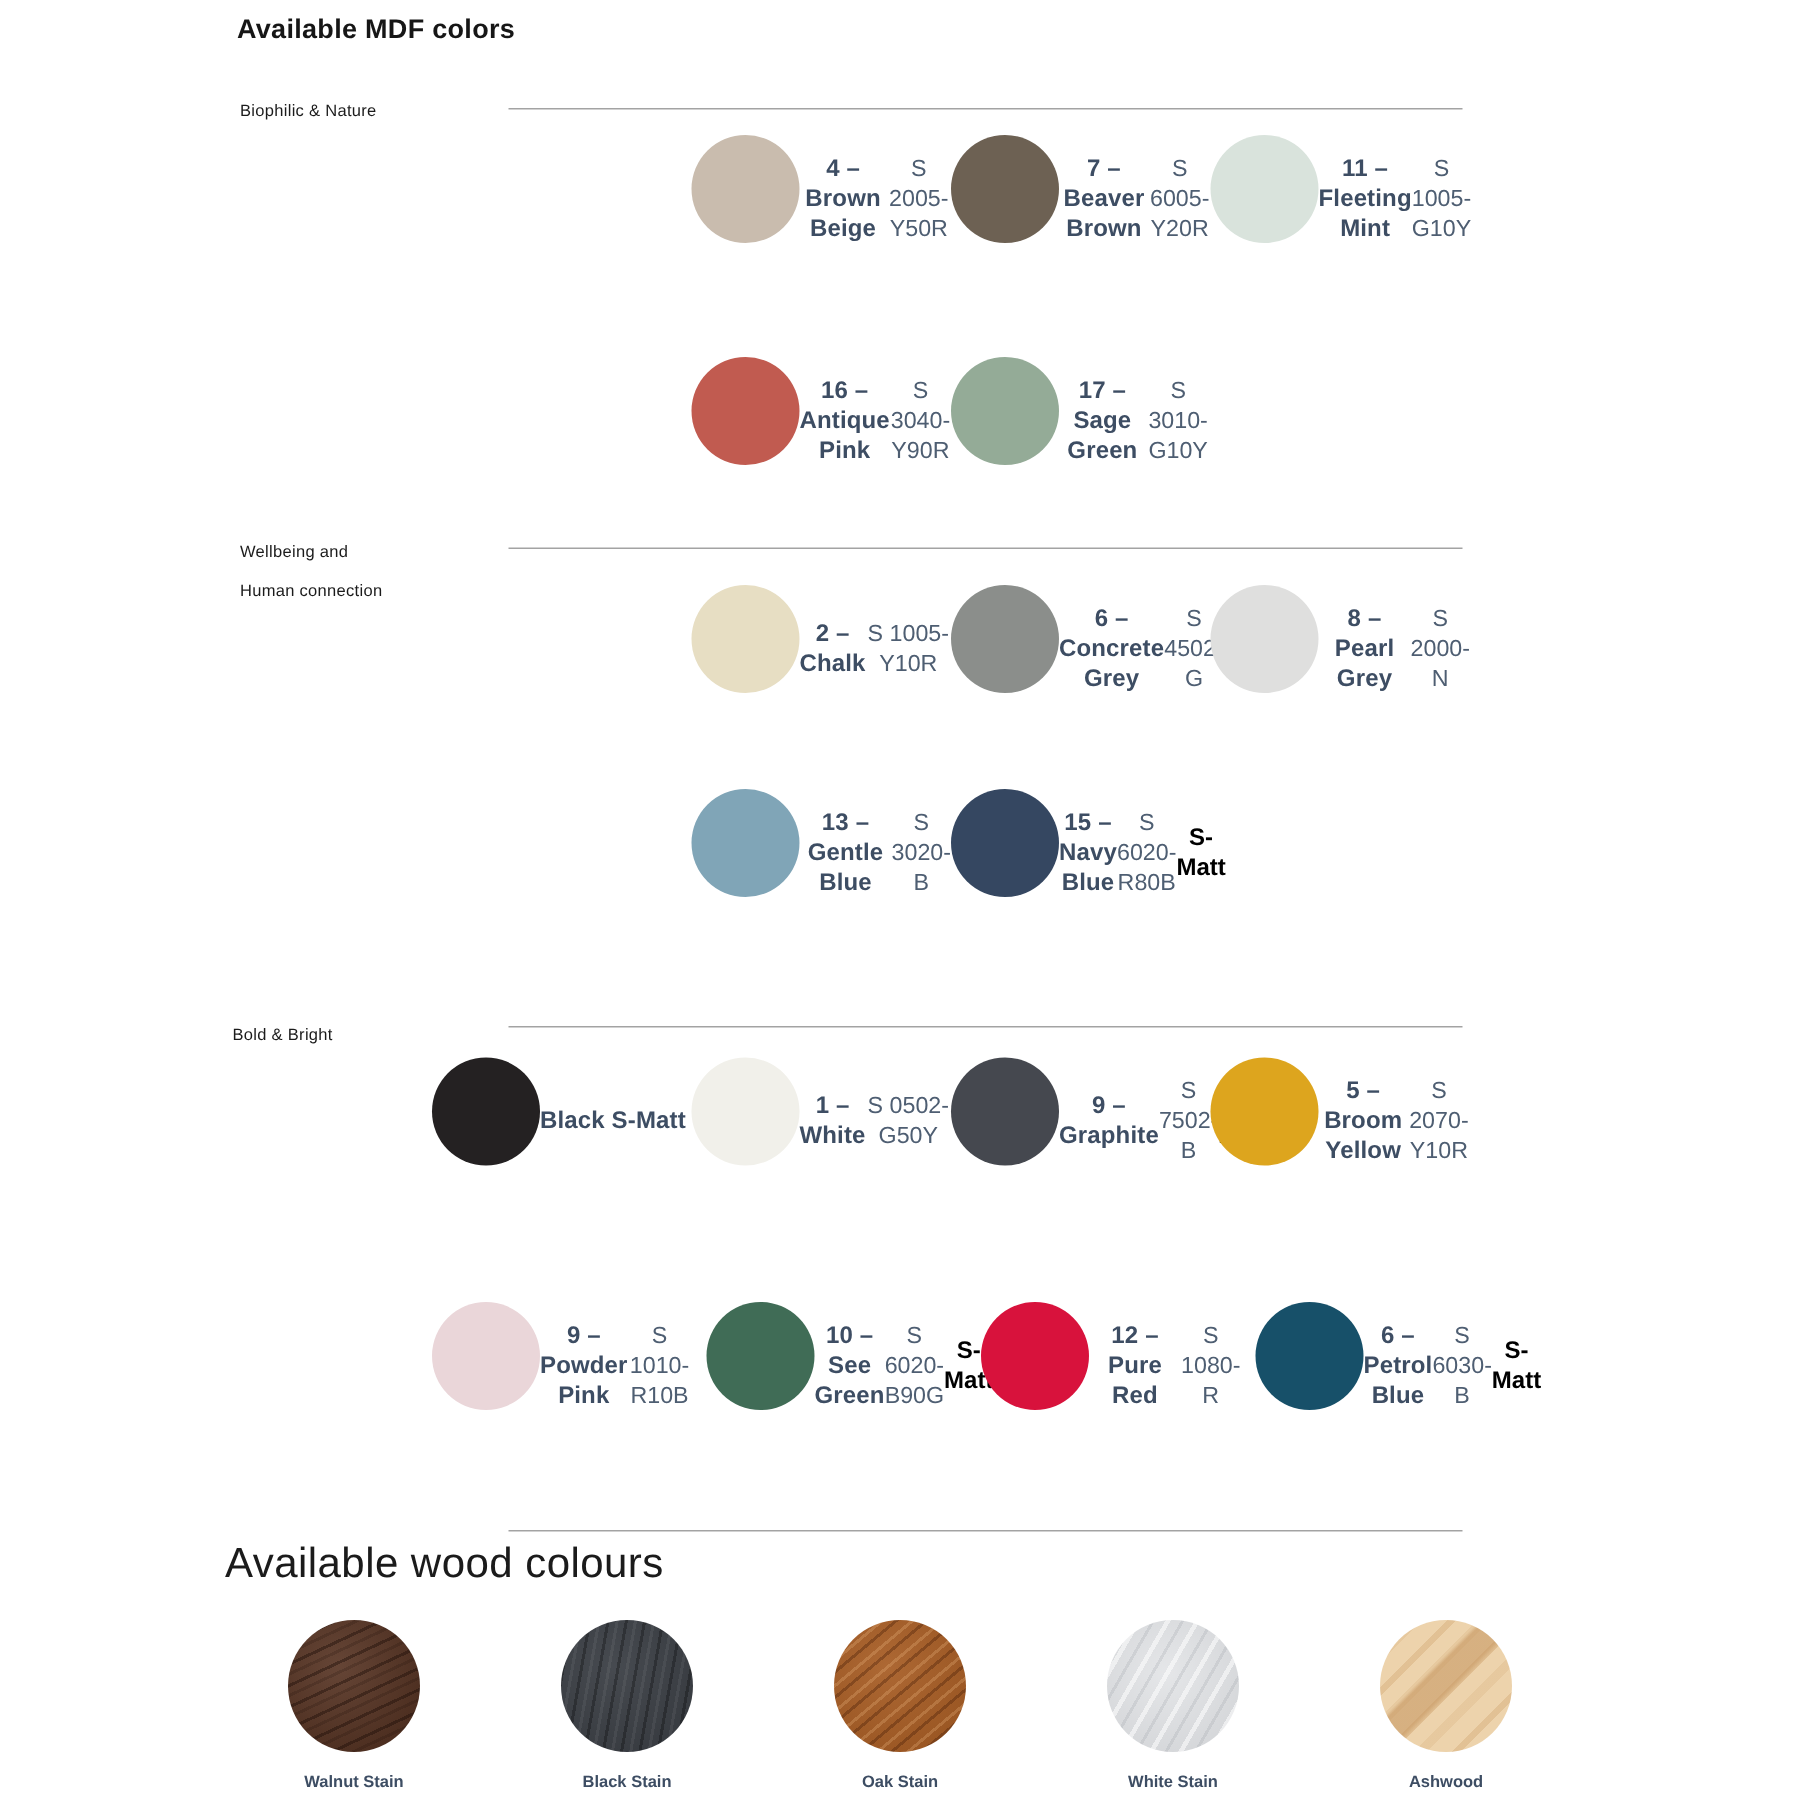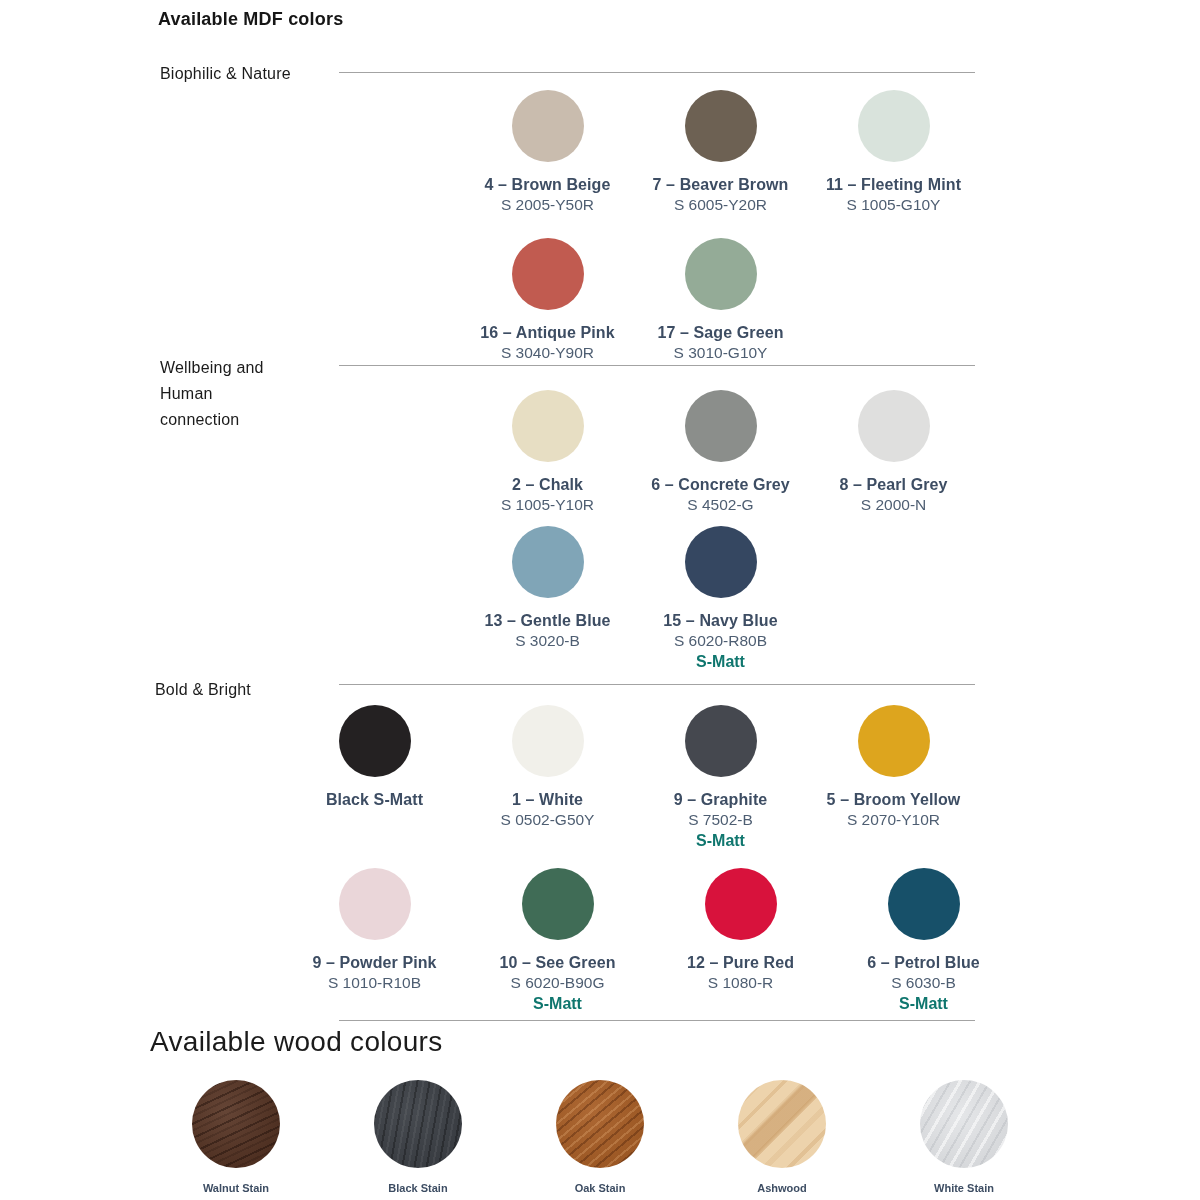--- a/index.html
+++ b/index.html
@@ -12,38 +12,38 @@
   .page-title {
     position:absolute; left:158px; top:9px;
     font-size:18px; font-weight:bold; color:#161616; letter-spacing:0.2px;
   }
   .wood-title {
     position:absolute; left:150px; top:1026px;
     font-size:28px; font-weight:normal; color:#1b1b1b; letter-spacing:0.3px;
   }
   .section-label {
     position:absolute; left:160px;
-    font-size:16px; color:#1b1b1b; line-height:26px; letter-spacing:0.2px;
+    font-size:11px; color:#1b1b1b; line-height:26px; letter-spacing:0.2px;
   }
   .rule {
     position:absolute; left:339px; width:636px; height:0;
     border-top:1px solid #a3a3a3;
   }
   .row { position:absolute; display:flex; }
   .cell {
-    width:173px; display:flex; flex-direction:column; align-items:center;
+    width:173px; display:flex; flex-direction:row; align-items:center;
     text-align:center;
   }
   .dot {
     width:72px; height:72px; border-radius:50%; margin-bottom:13px;
     flex:0 0 auto;
   }
   .name  { font-size:16px; font-weight:bold; color:#3d4d63; line-height:20px; letter-spacing:0.1px; }
   .code  { font-size:15.5px; color:#4e5e72; line-height:20px; }
-  .finish{ font-size:16px; font-weight:bold; color:#0f766e; line-height:20px; margin-top:1px; }
+  .finish{ font-size:16px; font-weight:bold; color:#000000; line-height:20px; margin-top:1px; }
   .wood-row { position:absolute; left:145px; top:1080px; display:flex; }
   .wood-cell { width:182px; display:flex; flex-direction:column; align-items:center; text-align:center; }
   .wood-dot { width:88px; height:88px; border-radius:50%; margin-bottom:10px; }
   .wood-name { font-size:11px; font-weight:bold; color:#3d4d63; line-height:20px; }
 
   
   .grain-walnut {
     background-image:
       repeating-linear-gradient(155deg, rgba(25,10,5,0.40) 0 2px, rgba(0,0,0,0) 2px 6px, rgba(25,10,5,0.18) 6px 8px, rgba(0,0,0,0) 8px 13px),
       radial-gradient(circle at 38% 35%, rgba(255,255,255,0.10), rgba(0,0,0,0.18));
@@ -205,20 +205,20 @@
   </div>
   <div class="wood-cell">
     <div class="wood-dot grain-black" style="background-color: rgb(59, 63, 69);"></div>
     <div class="wood-name">Black Stain</div>
   </div>
   <div class="wood-cell">
     <div class="wood-dot grain-oak" style="background-color: rgb(166, 91, 34);"></div>
     <div class="wood-name">Oak Stain</div>
   </div>
   <div class="wood-cell">
+    <div class="wood-dot grain-white" style="background-color: rgb(220, 222, 225);"></div>
+    <div class="wood-name">White Stain</div>
+  </div>
+  <div class="wood-cell">
     <div class="wood-dot grain-ash" style="background-color: rgb(237, 211, 172);"></div>
     <div class="wood-name">Ashwood</div>
   </div>
-  <div class="wood-cell">
-    <div class="wood-dot grain-white" style="background-color: rgb(220, 222, 225);"></div>
-    <div class="wood-name">White Stain</div>
-  </div>
 </div>
 
 </body></html>

